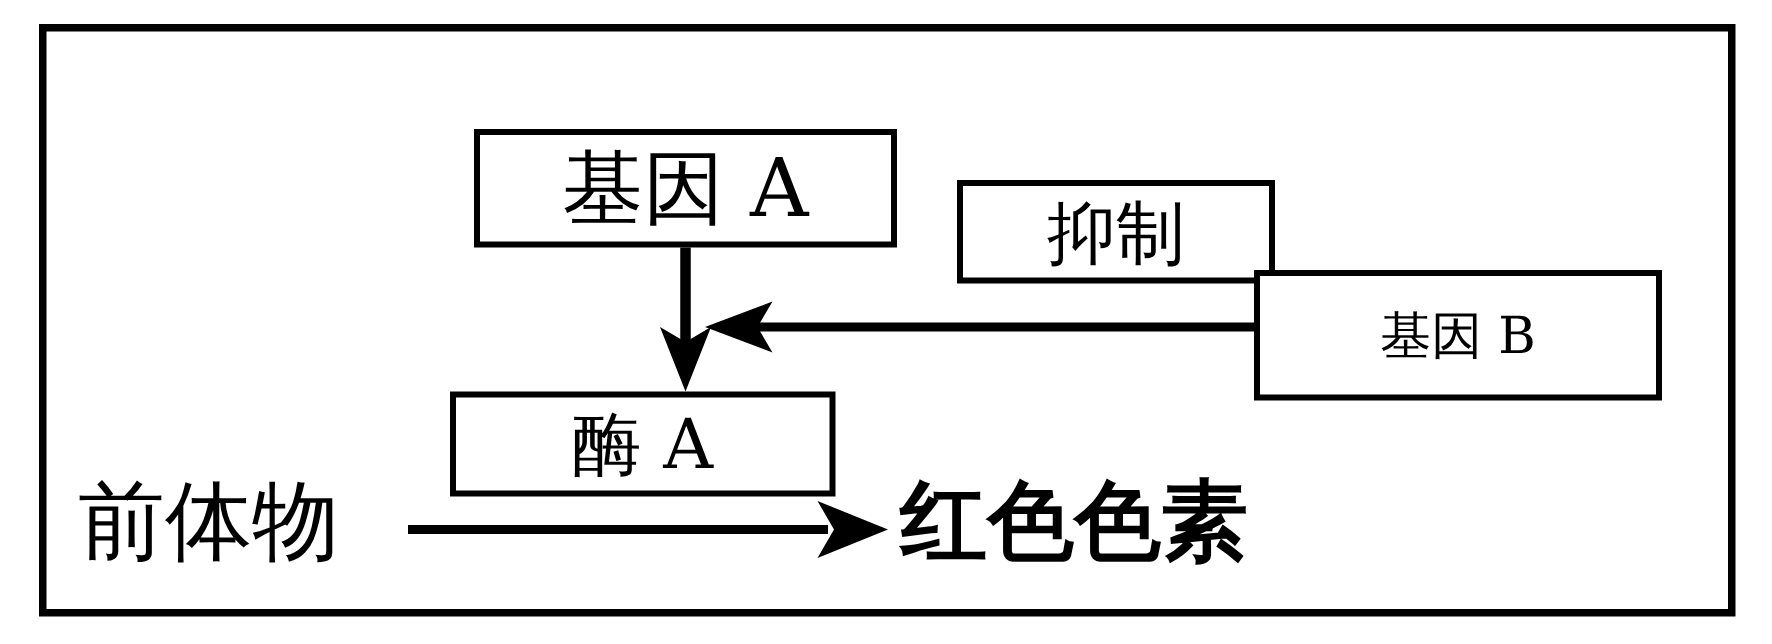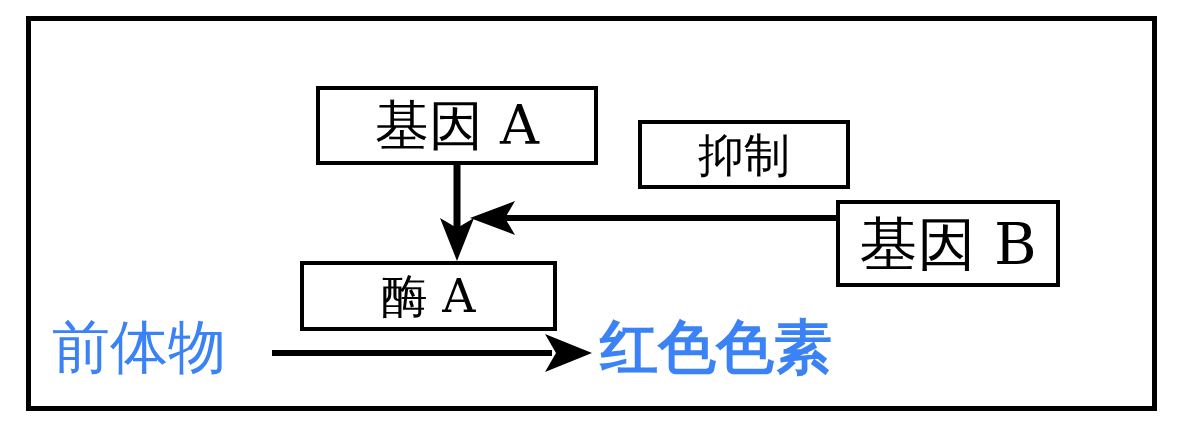--- a/index.html
+++ b/index.html
@@ -37,21 +37,21 @@
     display: flex;
     align-items: center;
     justify-content: center;
     color: #000000;
     white-space: nowrap;
     line-height: 1;
   }
   
   .plain-label {
     position: absolute;
-    color: #3b82f6;
+    color: #000000;
     white-space: nowrap;
     line-height: 1;
     display: flex;
     align-items: center;
   }
   
   #node-gene-a {
     left: 316px;
     top: 46px;
     width: 282px;
@@ -62,24 +62,24 @@
   #node-inhibit {
     left: 610px;
     top: 120px;
     width: 212px;
     height: 69px;
     font-size: 46px;
     margin-left: 28px;
   }
   #node-gene-b {
     left: 836px;
-    top: 200px;
-    width: 224px;
+    top: 180px;
+    width: 272px;
     height: 87px;
-    font-size: 58px;
+    font-size: 34px;
   }
   #node-enzyme-a {
     left: 300px;
     top: 261px;
     width: 257px;
     height: 70px;
     font-size: 46px;
   }
   #label-precursor {
     left: 52px;

